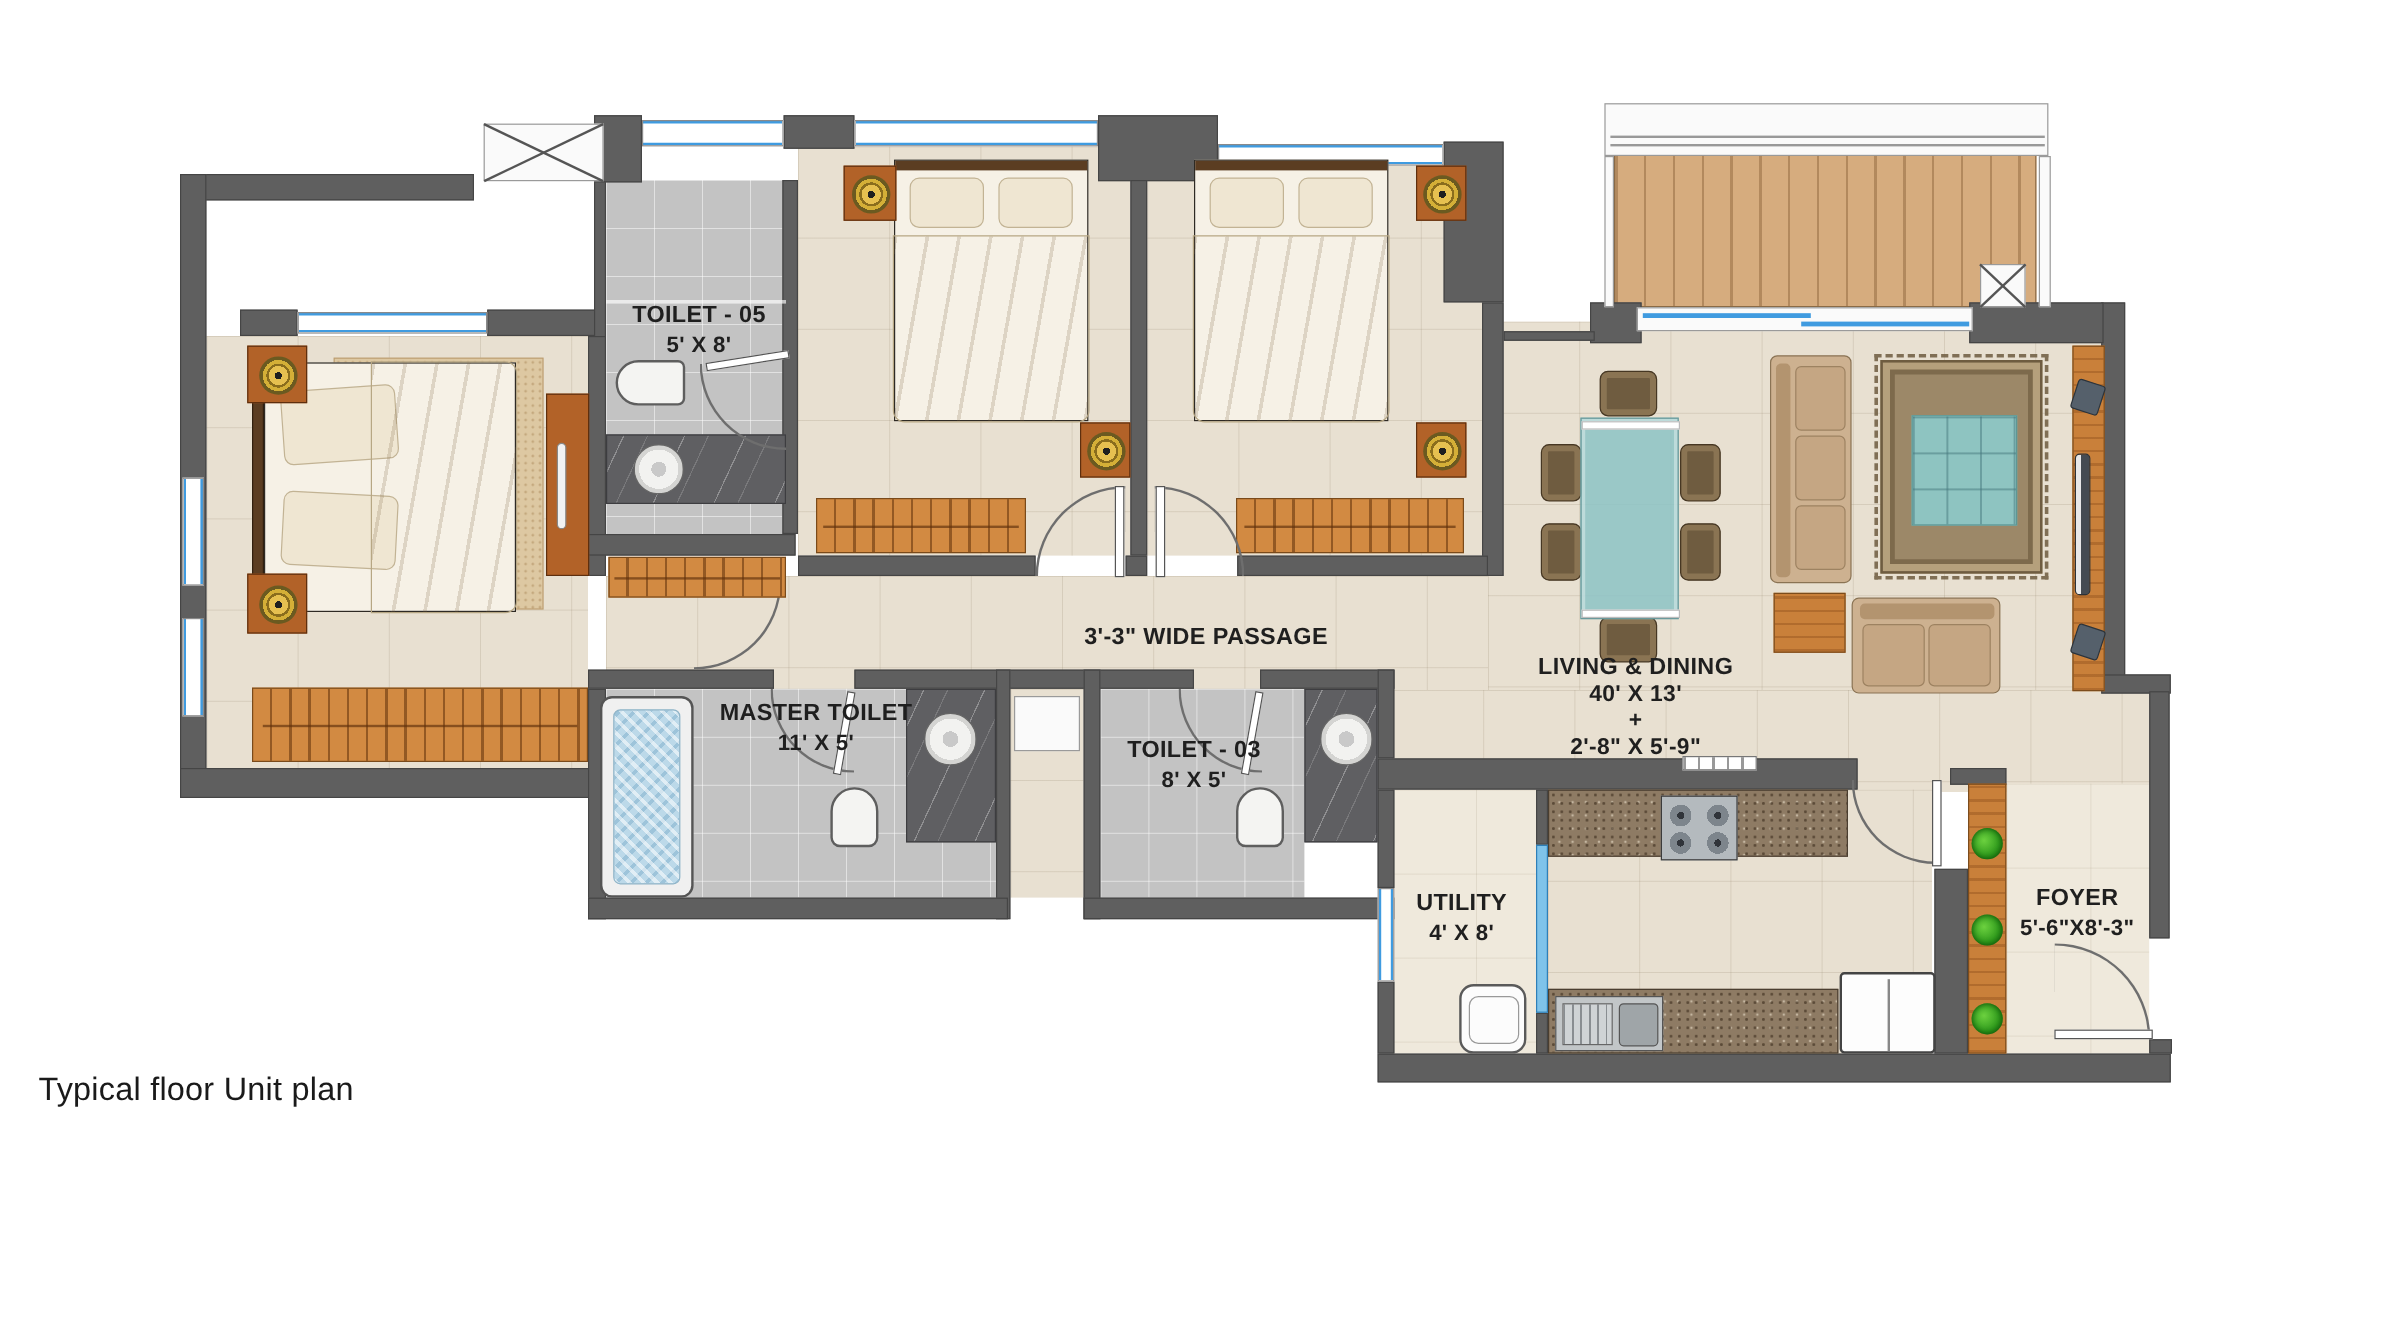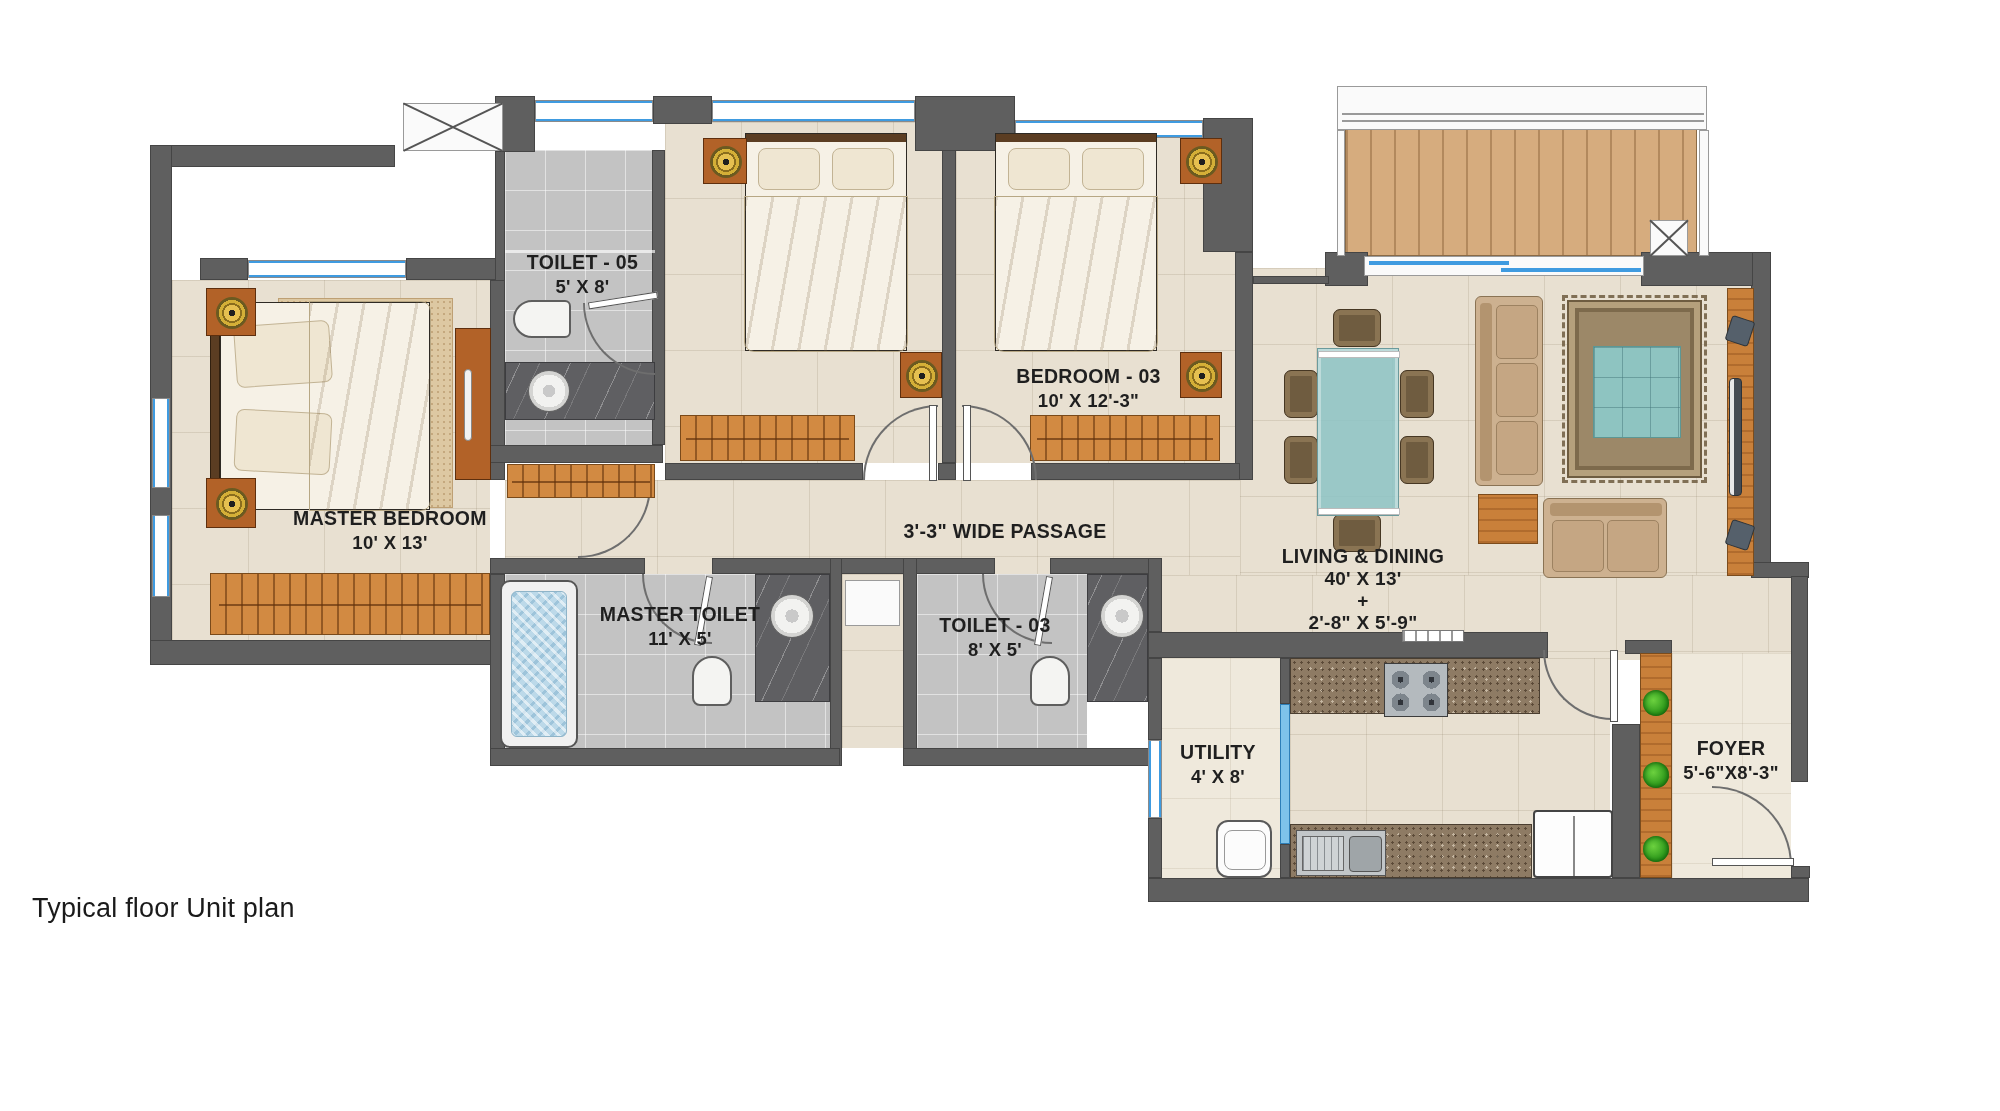--- a/index.html
+++ b/index.html
@@ -324,38 +324,30 @@
   <div class="abs plant" style="left:1643px;top:690px;width:26px;height:26px"></div>
   <div class="abs plant" style="left:1643px;top:762px;width:26px;height:26px"></div>
   <div class="abs plant" style="left:1643px;top:836px;width:26px;height:26px"></div>
   <div class="abs arc" style="left:1712px;top:786px;width:80px;height:80px;border-top:2px solid #6e6e6e;border-right:2px solid #6e6e6e;border-top-right-radius:100%"></div>
   <div class="abs leaf" style="left:1712px;top:858px;width:82px;height:8px"></div>
 
   <div class="rlabel" style="left:505px;top:252px;width:155px">
     <div class="l1">TOILET - 05</div>
     <div class="l2">5' X 8'</div>
   </div>
-  <div class="rlabel" style="left:966px;top:366px;width:245px">
-    <div class="l1">BEDROOM - 03</div>
-    <div class="l2">10' X 12'-3"</div>
-  </div>
-  <div class="rlabel" style="left:270px;top:508px;width:240px">
-    <div class="l1">MASTER BEDROOM</div>
-    <div class="l2">10' X 13'</div>
-  </div>
   <div class="rlabel" style="left:855px;top:521px;width:300px">
     <div class="l1">3'-3" WIDE PASSAGE</div>
   </div>
   <div class="rlabel" style="left:1256px;top:546px;width:214px">
     <div class="l1">LIVING &amp; DINING</div>
     <div class="lp">40' X 13'</div>
     <div class="lp">+</div>
     <div class="lp">2'-8" X 5'-9"</div>
   </div>
-  <div class="rlabel" style="left:565px;top:604px;width:230px">
+  <div class="rlabel" style="left:565px;top:584px;width:230px">
     <div class="l1">MASTER TOILET</div>
     <div class="l2">11' X 5'</div>
   </div>
   <div class="rlabel" style="left:880px;top:615px;width:230px">
     <div class="l1">TOILET - 03</div>
     <div class="l2">8' X 5'</div>
   </div>
   <div class="rlabel" style="left:1162px;top:742px;width:112px">
     <div class="l1">UTILITY</div>
     <div class="l2">4' X 8'</div>

